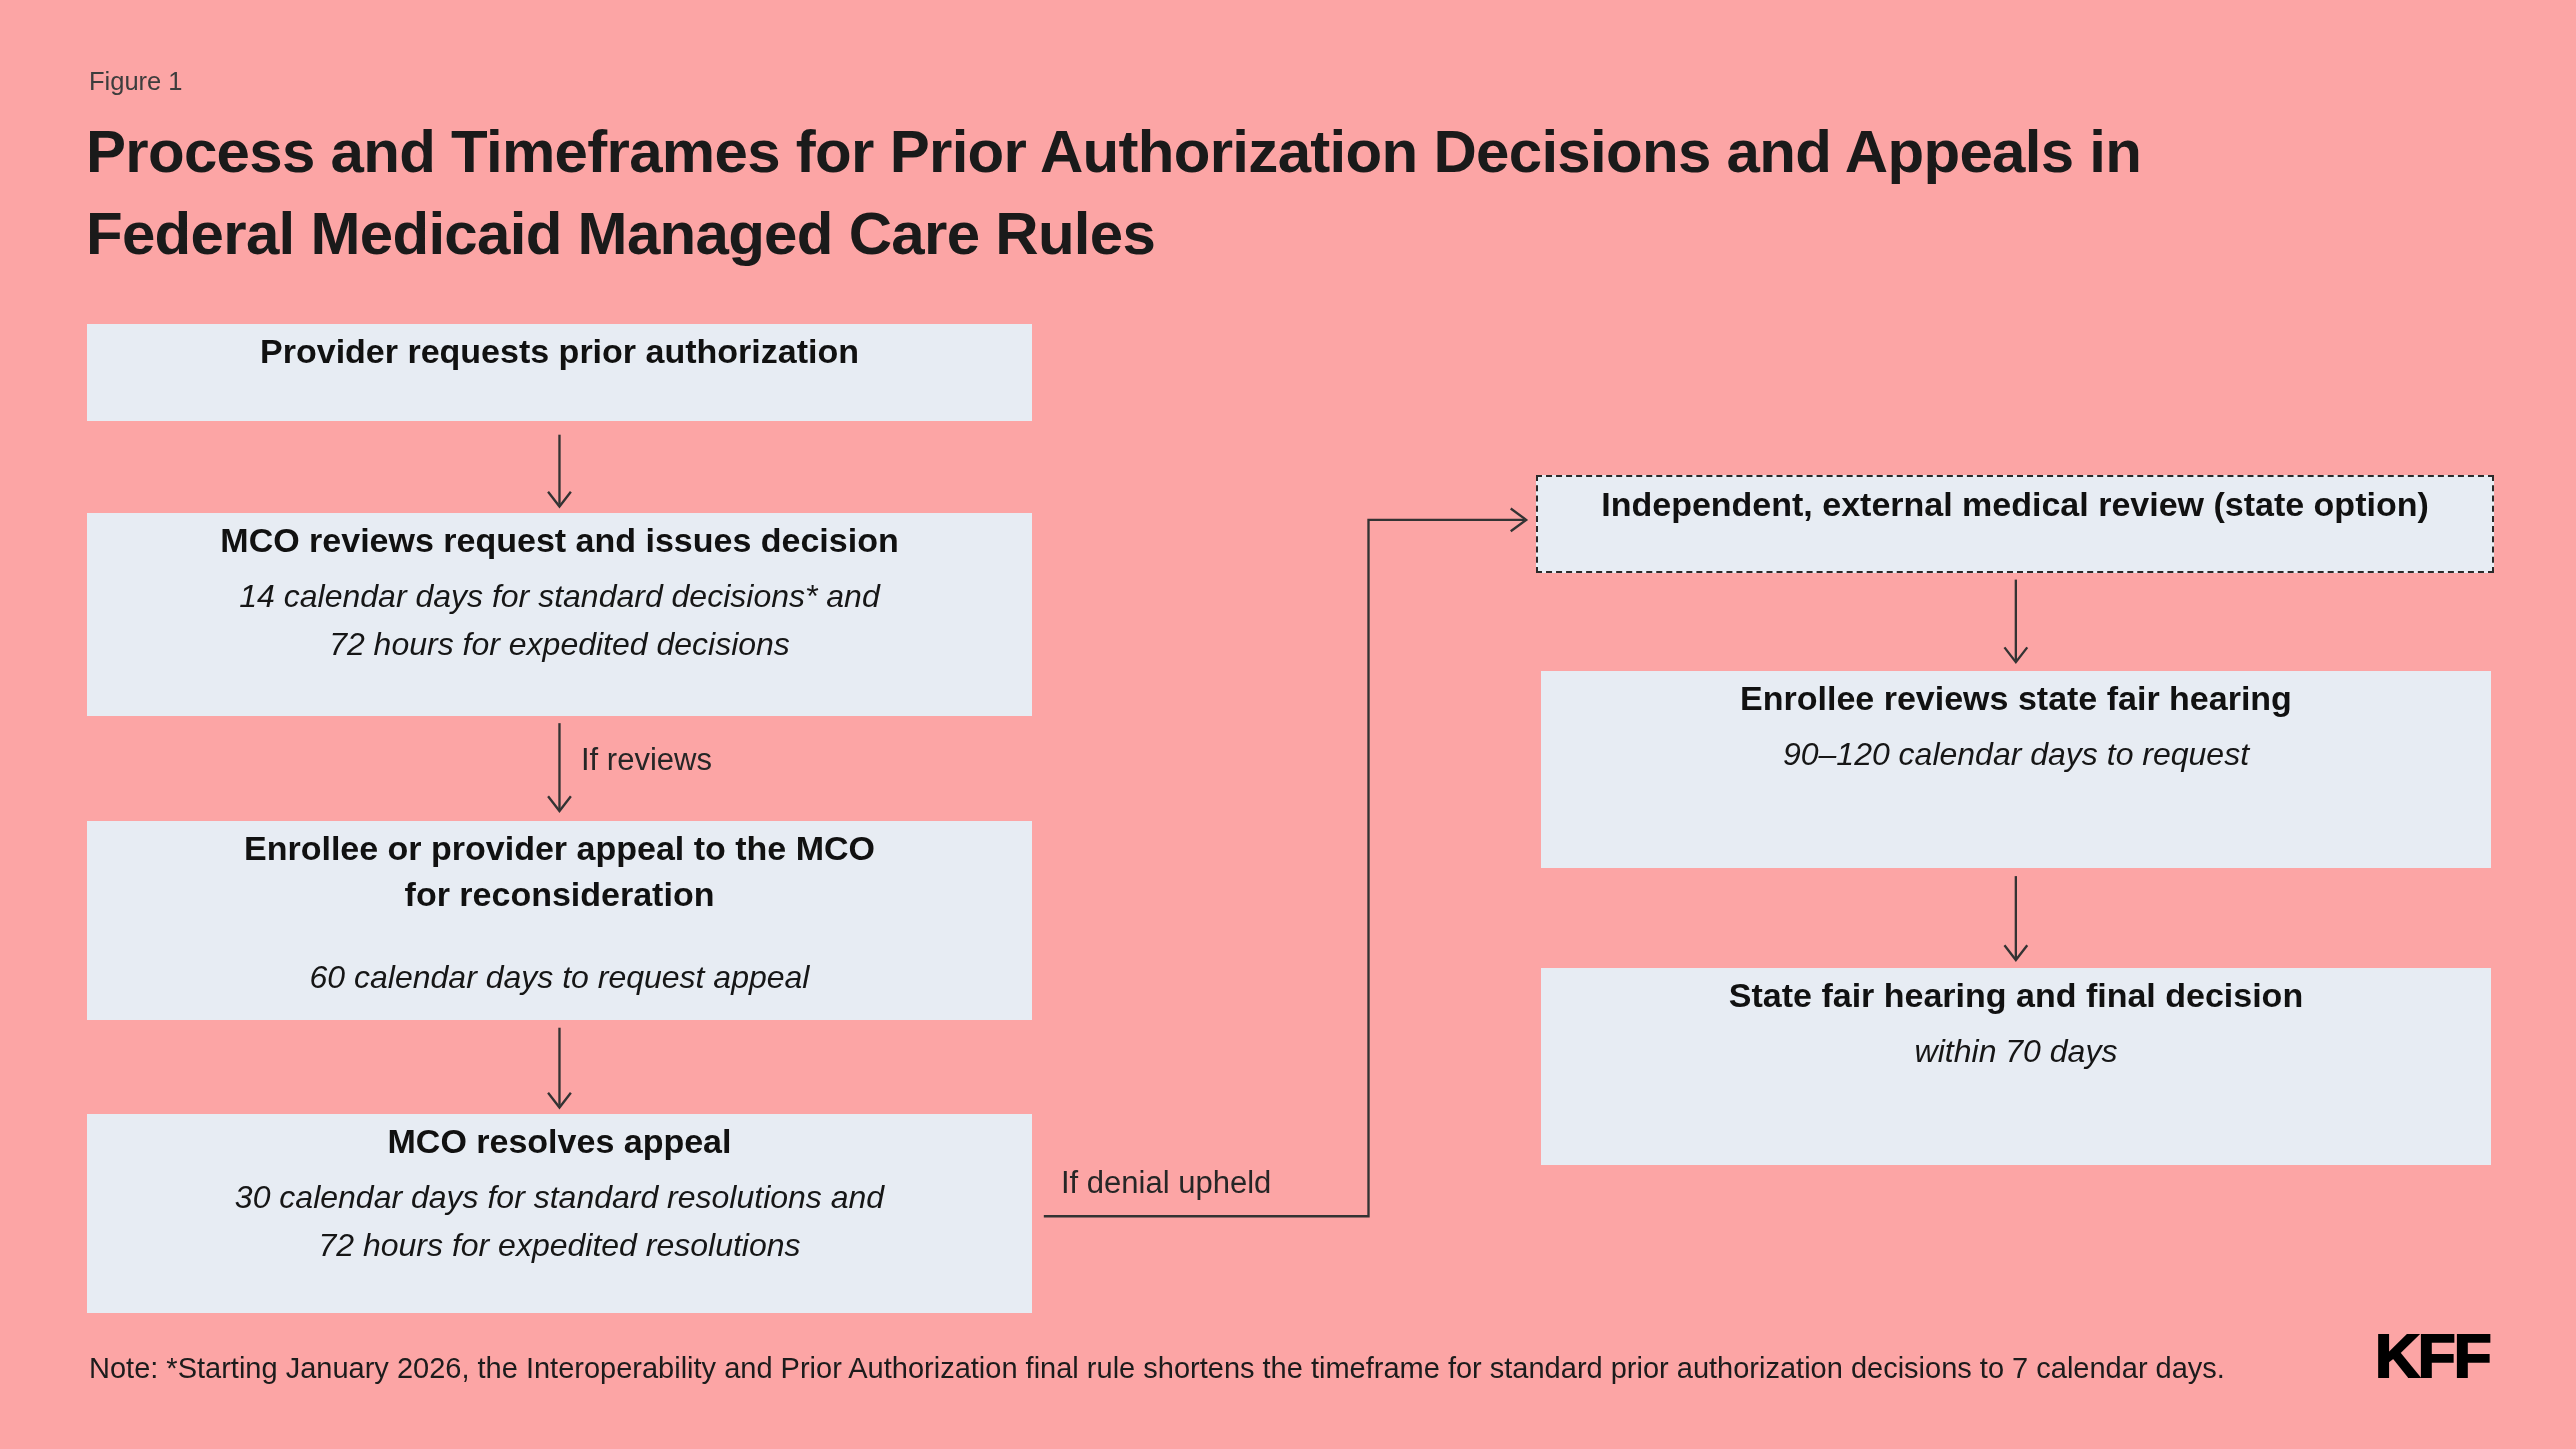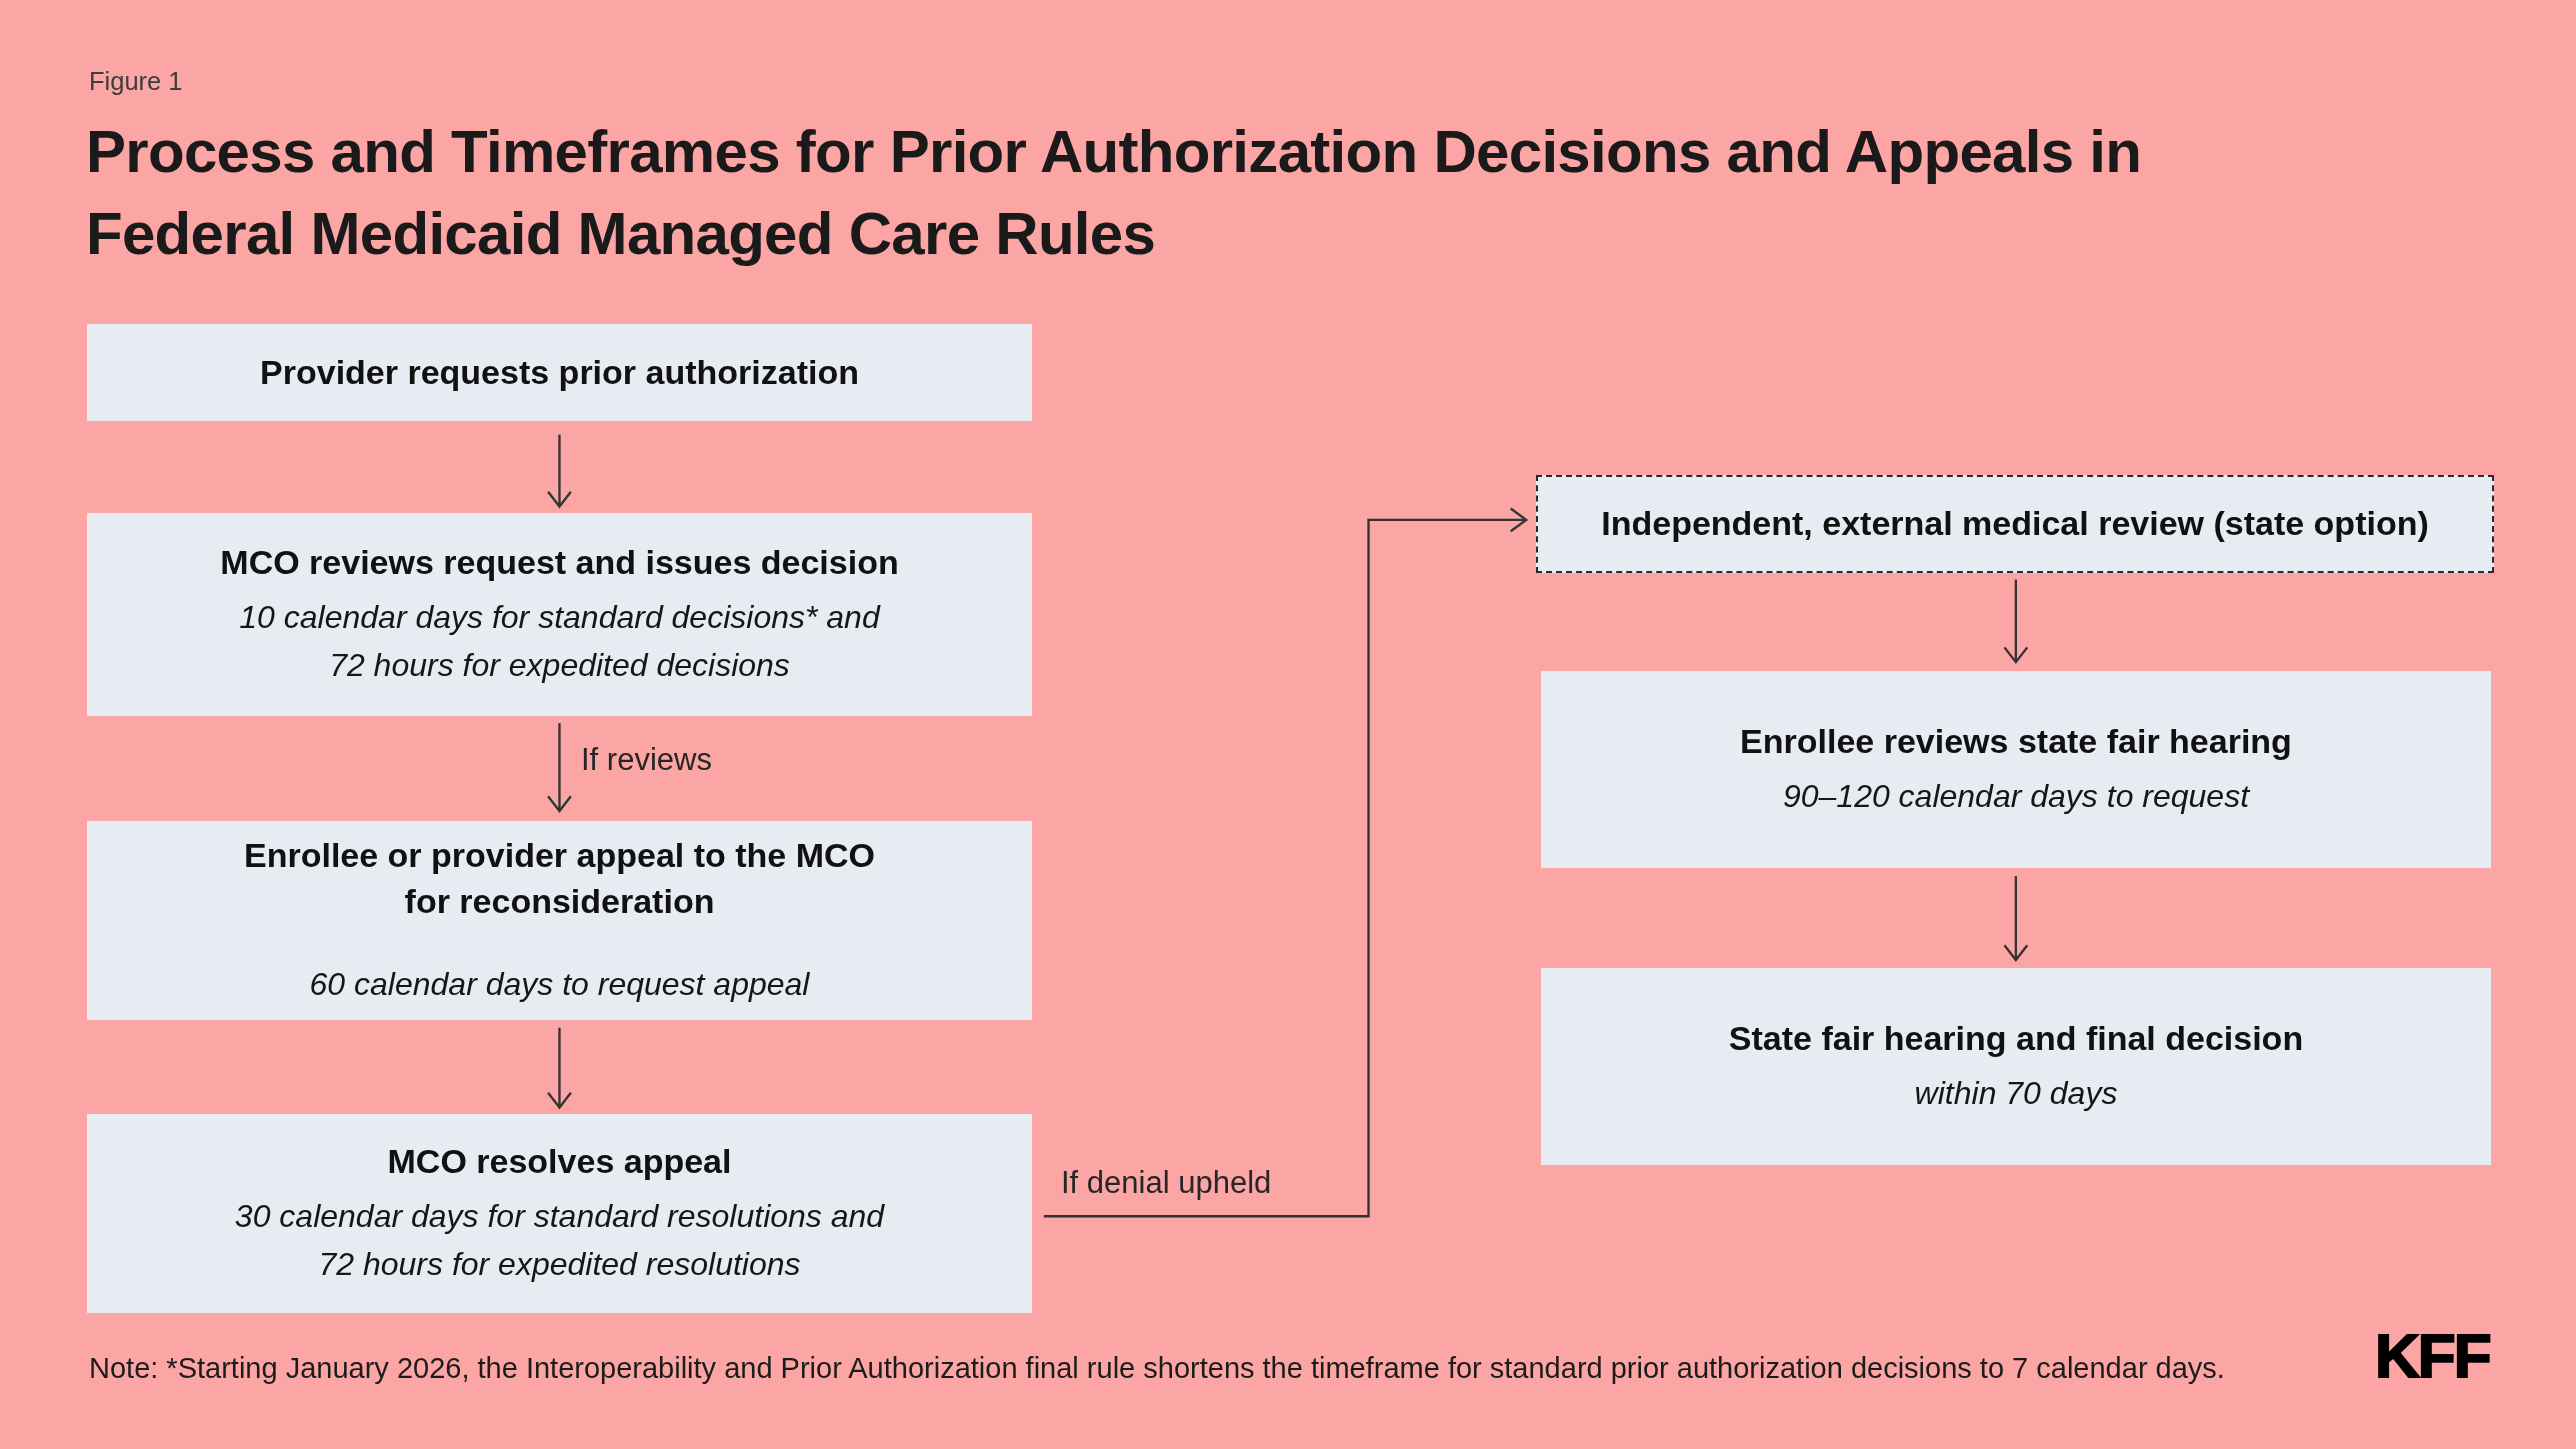--- a/index.html
+++ b/index.html
@@ -5,21 +5,21 @@
   html,body{margin:0;padding:0;background:#ffffff;}
   .canvas{
     position:relative;width:2576px;height:1449px;background:#fca5a5;
     font-family:"Liberation Sans",sans-serif;overflow:hidden;color:#1a1a1a;
   }
   .figure-label{position:absolute;left:89px;top:67px;font-size:25.5px;color:#3d3d3d;}
   .title{position:absolute;left:86px;top:111px;width:2482px;font-weight:700;
          font-size:60px;line-height:1.36;letter-spacing:-0.7px;color:#1a1a1a;}
   .title .tline{display:block;}
   .fbox{position:absolute;display:flex;flex-direction:column;align-items:center;
-        justify-content:center;text-align:center;background:var(--box-fill,#e7ecf3);
+        text-align:center;background:var(--box-fill,#e7ecf3);
         box-sizing:border-box;padding:5.4px 24px;}
   .fbox .b-title{font-weight:700;font-size:34px;line-height:1.34;color:#111111;}
   .fbox .b-title .tl{display:block;}
   .fbox .b-detail{font-style:italic;font-size:32px;line-height:1.5;color:#161616;margin-top:8px;}
   .fbox .b-detail .dl{display:block;}
   .dashed{border:2.7px dashed var(--dash-border,#2a2a2a);}
   .flow-label{position:absolute;font-size:31px;color:#262626;white-space:nowrap;}
   .note{position:absolute;left:89px;top:1352px;width:2247px;font-size:29px;color:#1c1c1c;}
   .kff-logo{position:absolute;left:2375px;top:1320px;font-size:62px;font-weight:900;
             letter-spacing:-2px;color:#000;-webkit-text-stroke:2px #000;}
@@ -76,21 +76,21 @@
     </g>
   </svg>
 
   <div class="fbox" id="box-provider-request">
     <div class="b-title">Provider requests prior authorization</div>
   </div>
 
   <div class="fbox" id="box-mco-review">
     <div class="b-title">MCO reviews request and issues decision</div>
     <div class="b-detail">
-      <span class="dl">10 calendar days for standard decisions* and</span>
+      <span class="dl">14 calendar days for standard decisions* and</span>
       <span class="dl">72 hours for expedited decisions</span>
     </div>
   </div>
 
   <div class="flow-label" id="label-if-denied">If reviews</div>
 
   <div class="fbox" id="box-appeal-mco">
     <div class="b-title">
       <span class="tl">Enrollee or provider appeal to the MCO</span>
       <span class="tl">for reconsideration</span>

